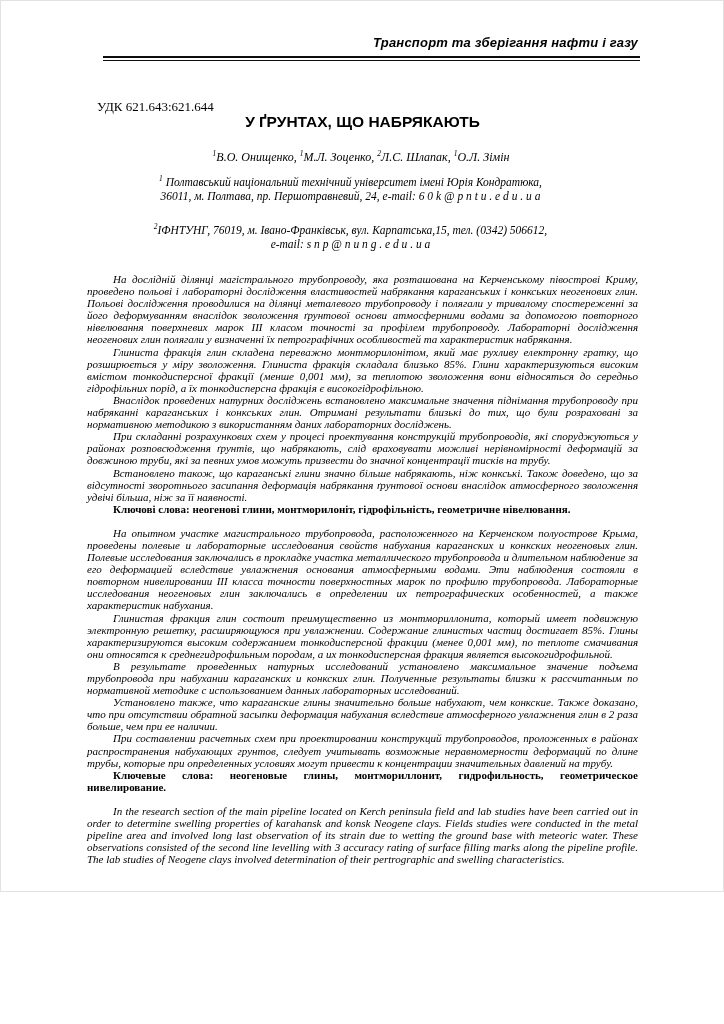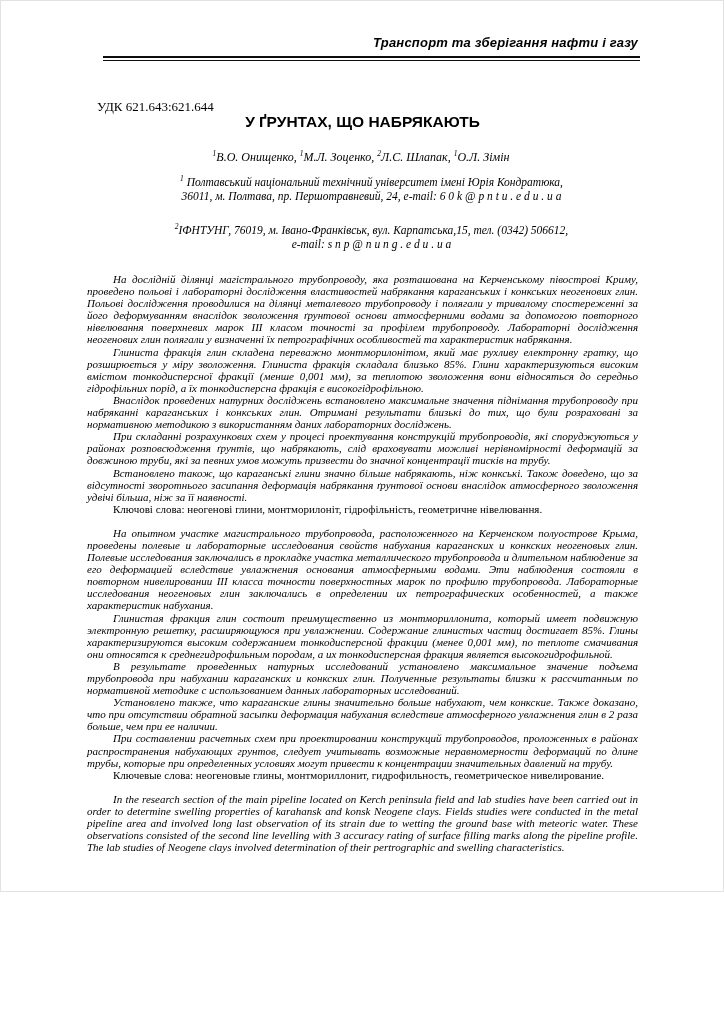--- a/index.html
+++ b/index.html
@@ -22,32 +22,32 @@
     position:absolute; top:96px; left:87px; width:551px; margin:0; text-align:center;
     font-family:"Liberation Sans", sans-serif; font-weight:bold; font-size:15.5px; line-height:17px;
   }
   .authors {
     position:absolute; top:150px; left:87px; width:551px; text-align:center;
     font-weight:normal; font-style:italic; font-size:12px;
   }
   .author { margin:0 3px 0 0; white-space:nowrap; }
   sup { font-size:7.5px; line-height:0; }
   .affil {
-    position:absolute; left:96px; width:551px; margin:0; text-align:center;
+    position:absolute; left:75px; width:551px; margin:0; text-align:center;
     font-style:italic; font-size:11.5px; line-height:13.5px;
   }
   .affil-1 { top:176px; }
   .affil-2 { top:224px; }
   .body-text {
     position:absolute; top:273px; left:87px; width:551px;
     font-size:11px; line-height:12.1px; text-align:justify;
   }
   .body-text p { margin:0; text-indent:26px; }
   .abstract { font-style:italic; }
-  .keywords { font-style:normal; }
+  .keywords { font-style:normal;font-weight:bold; }
   .gap { margin-top:12px !important; }
   .footer {
     position:absolute; top:950px; left:90px;
     font-family:"Liberation Sans", sans-serif; font-weight:bold; font-size:10.5px;
     white-space:pre; letter-spacing:0.1px;
   }
 </style>
 </head>
 <body>
 

